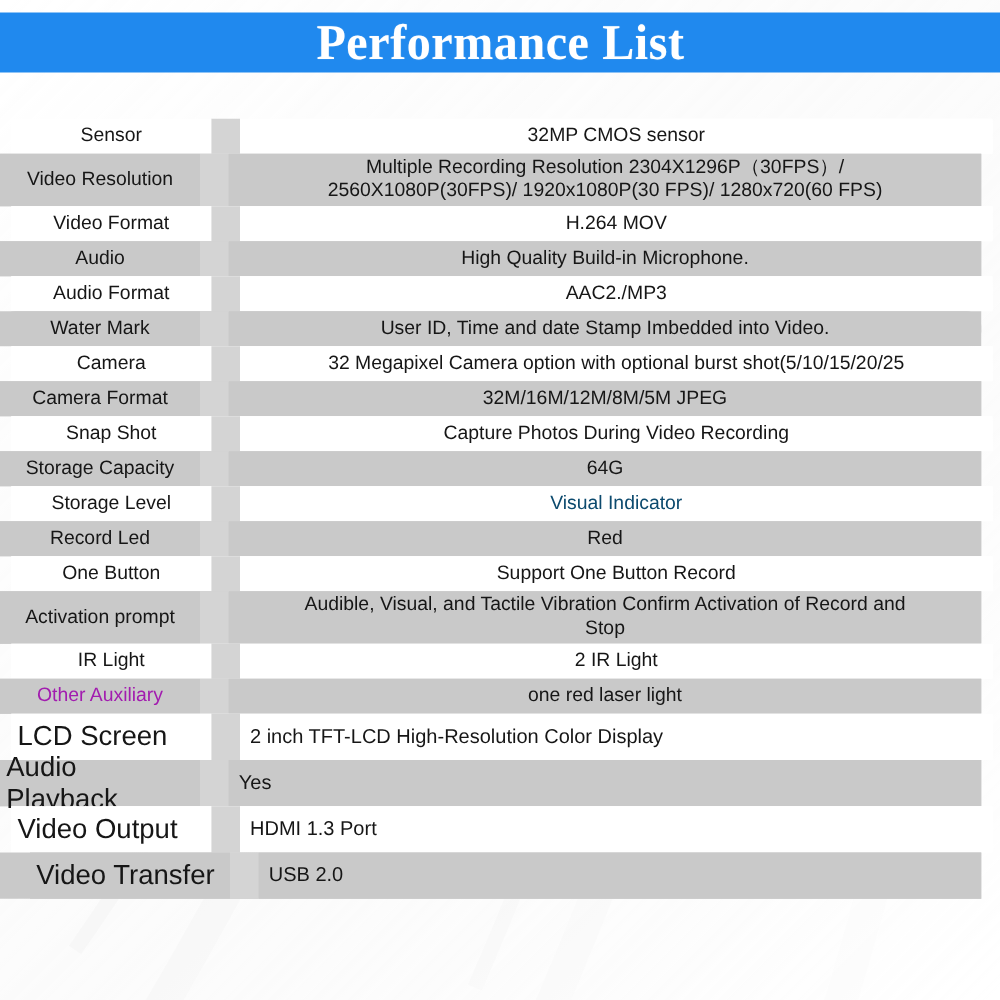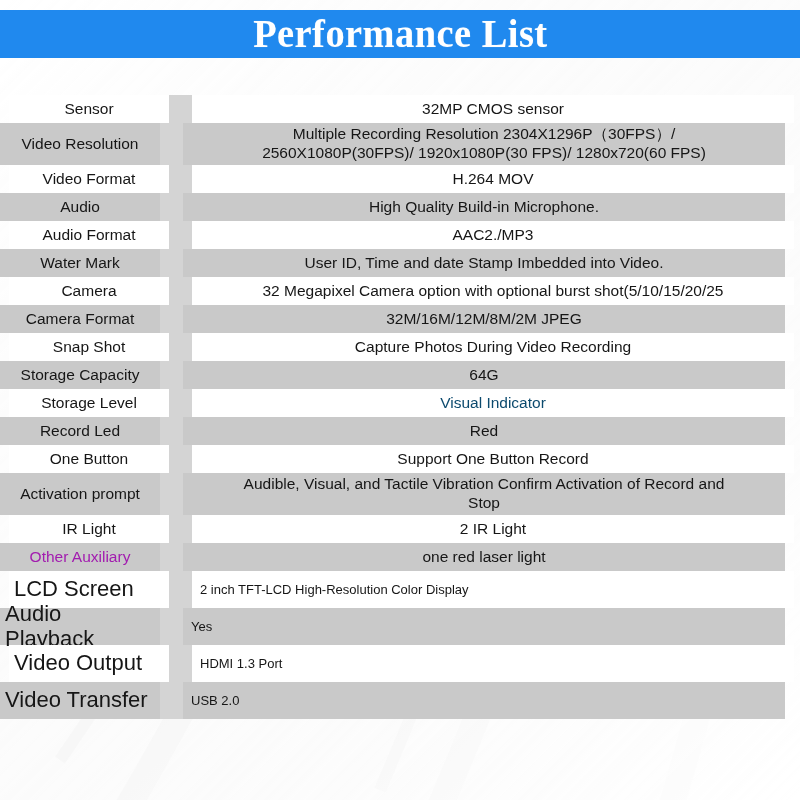--- a/index.html
+++ b/index.html
@@ -125,21 +125,21 @@
   .row.tall { height: 37px; }
   .row.tall .cell-label {
     justify-content: flex-start;
     padding-left: 5px;
     font-size: 22px;
     text-align: left;
   }
   .row.tall .cell-value {
     justify-content: flex-start;
     padding-left: 8px;
-    font-size: 13px;
+    font-size: 16px;
     text-align: left;
   }
 
   .multiline { white-space: pre-line; }
 </style>
 </head>
 <body>
 
 <div id="page" style="background: rgb(255, 255, 255);">
 
@@ -200,21 +200,21 @@
         <div class="cell-value" style="background: rgb(201, 201, 201); color: rgb(22, 22, 22);">User ID, Time and date Stamp Imbedded into Video.</div>
       </div>
       <div class="row white h1" style="background: rgb(255, 255, 255);">
         <div class="cell-label" style="background: rgb(255, 255, 255); color: rgb(22, 22, 22);">Camera</div>
         <div class="gutter" style="background: rgb(212, 212, 212);"></div>
         <div class="cell-value" style="background: rgb(255, 255, 255); color: rgb(22, 22, 22);">32 Megapixel Camera option with optional burst shot(5/10/15/20/25</div>
       </div>
       <div class="row gray h1" style="background: rgb(201, 201, 201);">
         <div class="cell-label" style="background: rgb(201, 201, 201); color: rgb(22, 22, 22);">Camera Format</div>
         <div class="gutter" style="background: rgb(212, 212, 212);"></div>
-        <div class="cell-value" style="background: rgb(201, 201, 201); color: rgb(22, 22, 22);">32M/16M/12M/8M/2M JPEG</div>
+        <div class="cell-value" style="background: rgb(201, 201, 201); color: rgb(22, 22, 22);">32M/16M/12M/8M/5M JPEG</div>
       </div>
       <div class="row white h1" style="background: rgb(255, 255, 255);">
         <div class="cell-label" style="background: rgb(255, 255, 255); color: rgb(22, 22, 22);">Snap Shot</div>
         <div class="gutter" style="background: rgb(212, 212, 212);"></div>
         <div class="cell-value" style="background: rgb(255, 255, 255); color: rgb(22, 22, 22);">Capture Photos During Video Recording</div>
       </div>
       <div class="row gray h1" style="background: rgb(201, 201, 201);">
         <div class="cell-label" style="background: rgb(201, 201, 201); color: rgb(22, 22, 22);">Storage Capacity</div>
         <div class="gutter" style="background: rgb(212, 212, 212);"></div>
         <div class="cell-value" style="background: rgb(201, 201, 201); color: rgb(22, 22, 22);">64G</div>
@@ -259,19 +259,19 @@
         <div class="cell-label" style="background: rgb(201, 201, 201); color: rgb(22, 22, 22);">Audio Playback</div>
         <div class="gutter" style="background: rgb(212, 212, 212);"></div>
         <div class="cell-value" style="background: rgb(201, 201, 201); color: rgb(22, 22, 22);">Yes</div>
       </div>
       <div class="row white tall" style="background: rgb(255, 255, 255);">
         <div class="cell-label" style="background: rgb(255, 255, 255); color: rgb(22, 22, 22);">Video Output</div>
         <div class="gutter" style="background: rgb(212, 212, 212);"></div>
         <div class="cell-value" style="background: rgb(255, 255, 255); color: rgb(22, 22, 22);">HDMI 1.3 Port</div>
       </div>
       <div class="row gray tall" style="background: rgb(201, 201, 201);">
-        <div class="cell-label" style="background: rgb(201, 201, 201); color: rgb(22, 22, 22);">Video Transfer</div>
+        <div class="cell-label" style="background: rgb(201, 201, 201); color: rgb(22, 22, 22); margin-left: 24px;">Video Transfer</div>
         <div class="gutter" style="background: rgb(212, 212, 212);"></div>
         <div class="cell-value" style="background: rgb(201, 201, 201); color: rgb(22, 22, 22);">USB 2.0</div>
       </div>
     </div>
 
 </div>
 
 </body></html>

